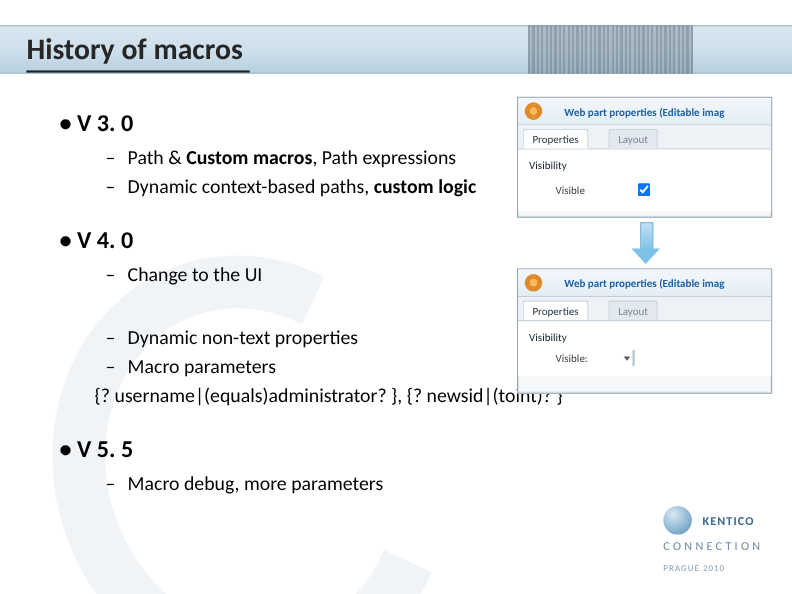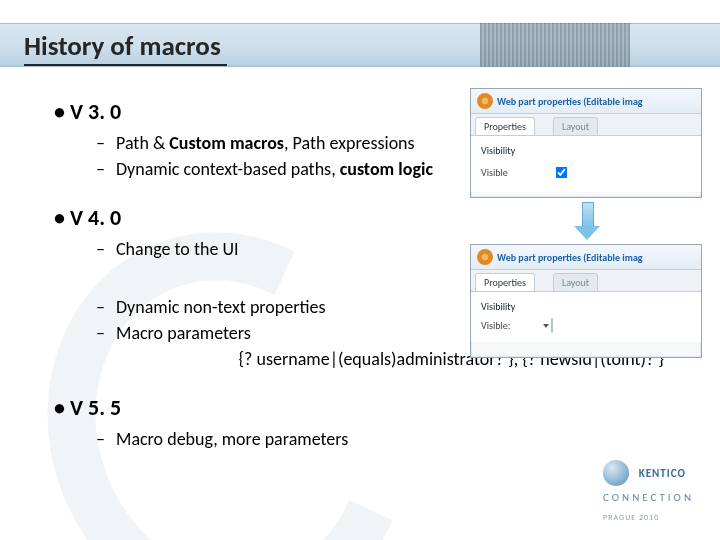--- a/index.html
+++ b/index.html
@@ -90,21 +90,21 @@
     box-shadow: 0 0 0 1px #e2e8ee inset;
   }
   .panel .hdr {
     background: linear-gradient(#f3f7fb, #e4edf5);
     border-bottom: 1px solid #c2cfda;
     padding: 4px 6px;
     font-weight: 700;
     color: #1a63a8;
     display: flex;
     align-items: center;
-    gap: 4px;
+    gap: 20px;
   }
   .panel .hdr .cog {
     width: 12px; height: 12px;
     border: 2px solid #e08a2a;
     border-radius: 50%;
     position: relative;
     background: radial-gradient(#f7b85e 40%, #e08a2a 42%);
   }
   .panel .tabs {
     background: #eef2f6;
@@ -134,21 +134,21 @@
     color: #123;
     margin-bottom: 6px;
     font-size: 10px;
   }
   .panel .row {
     display: flex;
     align-items: center;
     font-size: 10px;
     color: #444;
   }
-  .panel .row .k { width: 70px; }
+  .panel .row .k { width: 70px; margin-left: 24px; }
   .panel .row .v input[type=checkbox] {
     transform: scale(0.9);
   }
   .panel .row .dd {
     width: 120px;
     height: 15px;
     border: 1px solid #b6c2cd;
     background: #fff;
     position: relative;
     border-radius: 2px;
@@ -268,21 +268,21 @@
     </div>
 
     <div class="biggap"></div>
 
     <div class="b2">
       <span class="dash">–</span><span>Dynamic non-text properties</span>
     </div>
     <div class="b2">
       <span class="dash">–</span><span>Macro parameters</span>
     </div>
-    <div class="b2 code" style="margin-left:90px; width:520px;text-align:right;">
+    <div class="b2 code" style="margin-left:32px; width:520px;">
       <span>{? username|(equals)administrator? }, {? newsid|(toint)? }</span>
     </div>
 
     <div class="gap"></div>
 
     <div class="b1">
       <span class="dot">•</span><span>V 5. 5</span>
     </div>
     <div class="b2">
       <span class="dash">–</span><span>Macro debug, more parameters</span>

